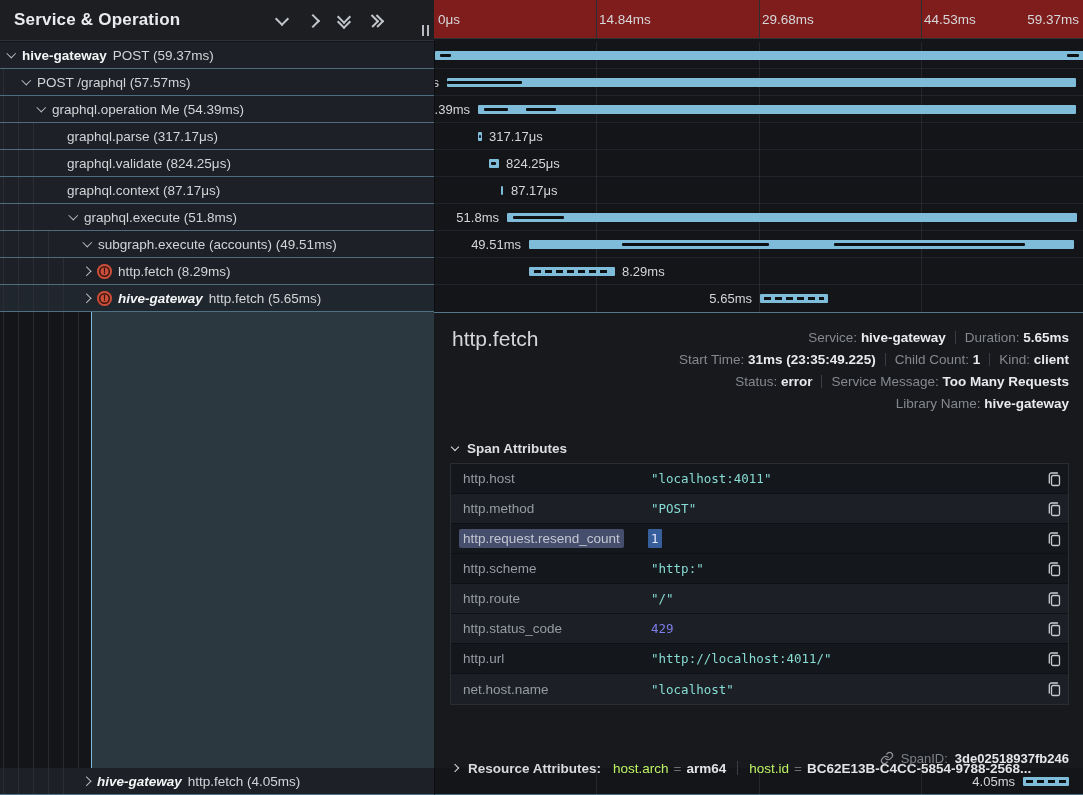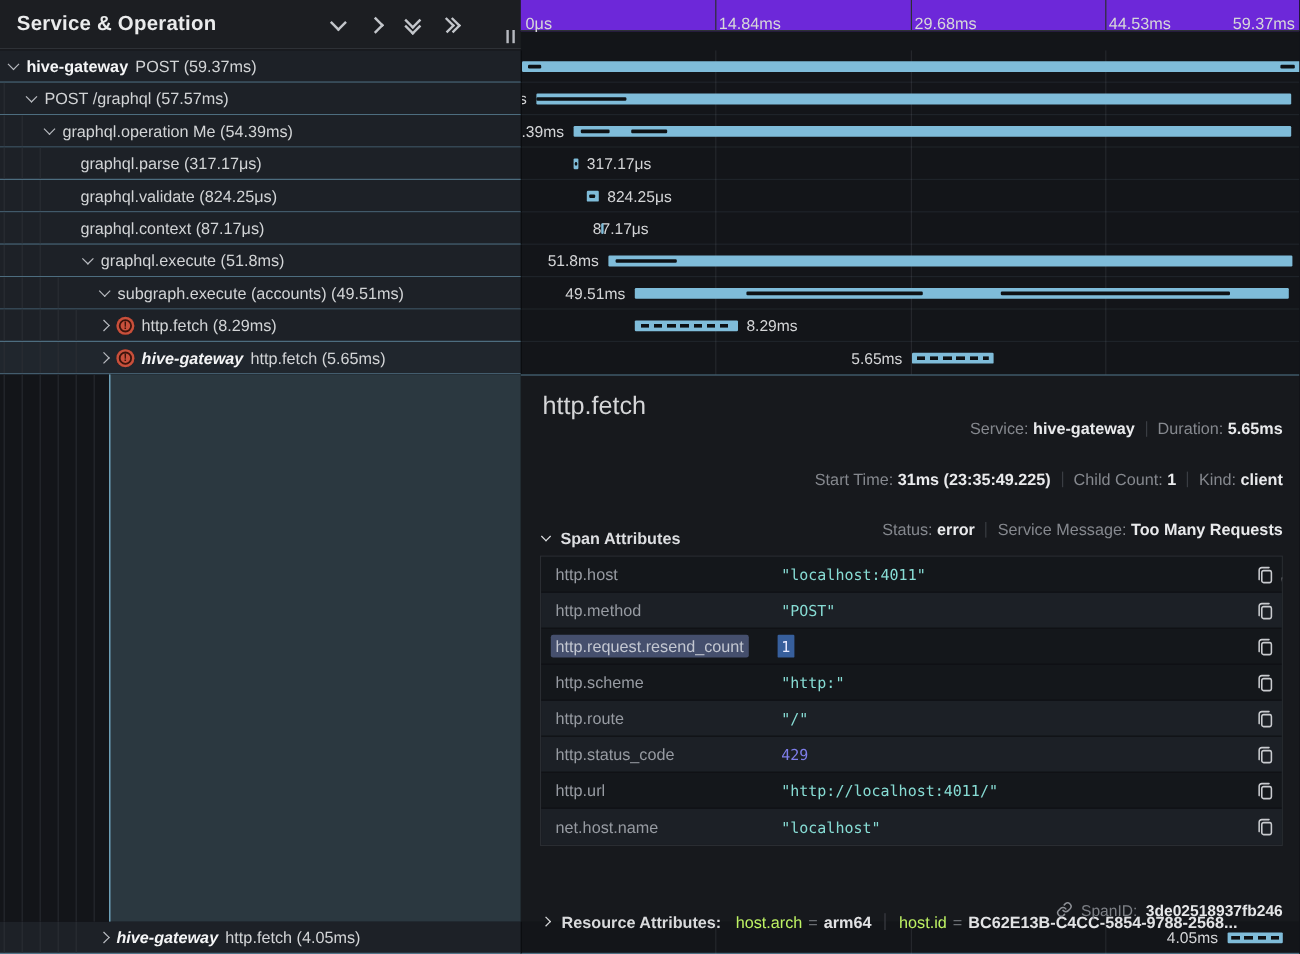--- a/index.html
+++ b/index.html
@@ -9,21 +9,21 @@
   
   .left-header{position:absolute;left:0;top:0;width:434px;height:41px;background:#1c1e22;
                border-bottom:1px solid #2e3136;box-sizing:border-box;}
   .lh-title{position:absolute;left:14px;top:10px;font-size:17px;font-weight:bold;color:#eaebec;letter-spacing:.2px;}
   .lh-icons{position:absolute;right:52px;top:0;height:41px;display:flex;align-items:center;gap:17px;}
   .hicon{display:inline-flex;flex-direction:column;align-items:center;justify-content:center;cursor:pointer;width:14px;}
   .hicon.h-right{flex-direction:row;}
   .resize-handle{position:absolute;right:5px;top:25px;display:flex;gap:3px;cursor:col-resize;}
   .resize-handle i{display:block;width:2px;height:11px;background:#b7bac0;}
 
-  .right-header{position:absolute;left:434px;top:0;width:649px;height:26px;background:#6d28d9;
+  .right-header{position:absolute;left:434px;top:0;width:649px;height:39px;background:#7f1d1d;
                 border-bottom:1px solid #2e3136;box-sizing:border-box;}
   .right-header .vline{position:absolute;top:0;bottom:0;width:1px;background:#2c2f34;}
   .tick{position:absolute;top:12px;font-size:13.5px;color:#d6d7d9;}
 
   
   .chev{display:inline-block;width:7px;height:7px;border-right:2px solid #c3c6cb;border-bottom:2px solid #c3c6cb;}
   .chev.down{transform:rotate(45deg);margin-top:-3px;}
   .chev.right{transform:rotate(-45deg);}
   .chev.sm{width:5px;height:5px;border-width:1.6px;}
   .hicon .chev{width:8px;height:8px;}
@@ -63,21 +63,21 @@
   
   .detail-left{position:absolute;left:0;top:312px;width:434px;height:456px;background:#131519;z-index:2;}
   .detail-left .guide{background:#26292e;}
   .hl-block{position:absolute;left:91px;right:0;top:0;bottom:0;background:#2b3840;border-left:1px solid #7fbcd9;}
 
   
   .detail-panel{position:absolute;left:434px;top:312px;width:649px;height:456px;background:#17191d;z-index:2;
                 border-top:1px solid rgba(125,185,216,.6);box-sizing:border-box;}
   .detail-title{position:absolute;left:18px;top:14px;font-size:21px;color:#d5d6d8;}
   .meta{position:absolute;right:14px;top:14px;text-align:right;font-size:13.5px;}
-  .meta-line{height:22px;line-height:22px;white-space:nowrap;margin-top:20px;}
+  .meta-line{height:22px;line-height:22px;white-space:nowrap;}
   .mlabel{color:#85888e;}
   .mvalue{color:#e9eaec;font-weight:bold;}
   .msep{display:inline-block;width:1px;height:13px;background:#3a3d43;margin:0 9px;vertical-align:-2px;}
 
   .attr-header{position:absolute;left:18px;top:128px;font-size:13.5px;font-weight:bold;color:#dddee1;
                display:flex;align-items:center;gap:9px;cursor:pointer;}
   .attr-header .chev{border-color:#dddee1;}
   .attr-table{position:absolute;left:16px;right:14px;top:150px;border:1px solid #2a2d32;}
   .arow{display:flex;align-items:center;height:30px;box-sizing:border-box;border-bottom:1px solid #0e1013;font-size:13.5px;}
   .arow:last-child{border-bottom:none;}
@@ -246,21 +246,21 @@
         <div class="tree-cell">
           <div class="guide" style="left: 3px;"></div>
           <div class="guide" style="left: 18px;"></div>
           <div class="guide" style="left: 33px;"></div>
           <div class="tree-inner" style="padding-left: 53px;">
             <span class="chevbox"></span>
             <span class="sname">graphql.context (87.17μs)</span>
           </div>
         </div>
         <div class="time-cell">
-          <span class="blabel" style="left: 59px; text-align: center;">87.17μs</span>
+          <span class="blabel" style="left: 76px; text-align: center;">87.17μs</span>
           <div class="bar" style="left: 66px; width: 2px;"></div>
         </div>
       </div>
       <div class="row">
         <div class="tree-cell">
           <div class="guide" style="left: 3px;"></div>
           <div class="guide" style="left: 18px;"></div>
           <div class="guide" style="left: 33px;"></div>
           <div class="tree-inner" style="padding-left: 70px;">
             <span class="chevbox">

